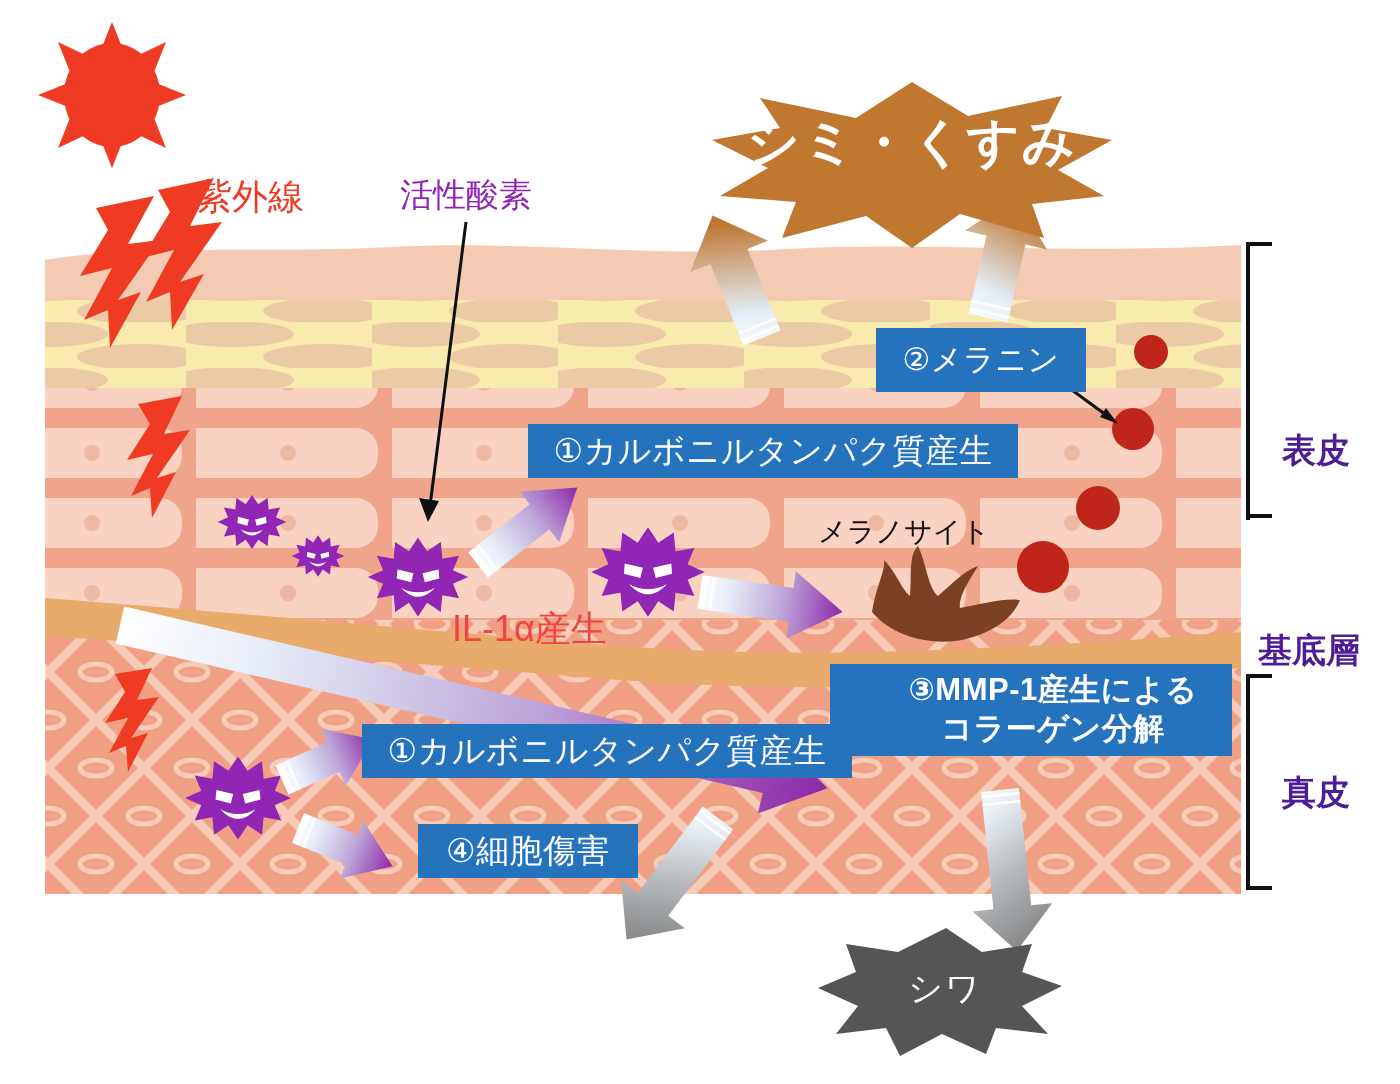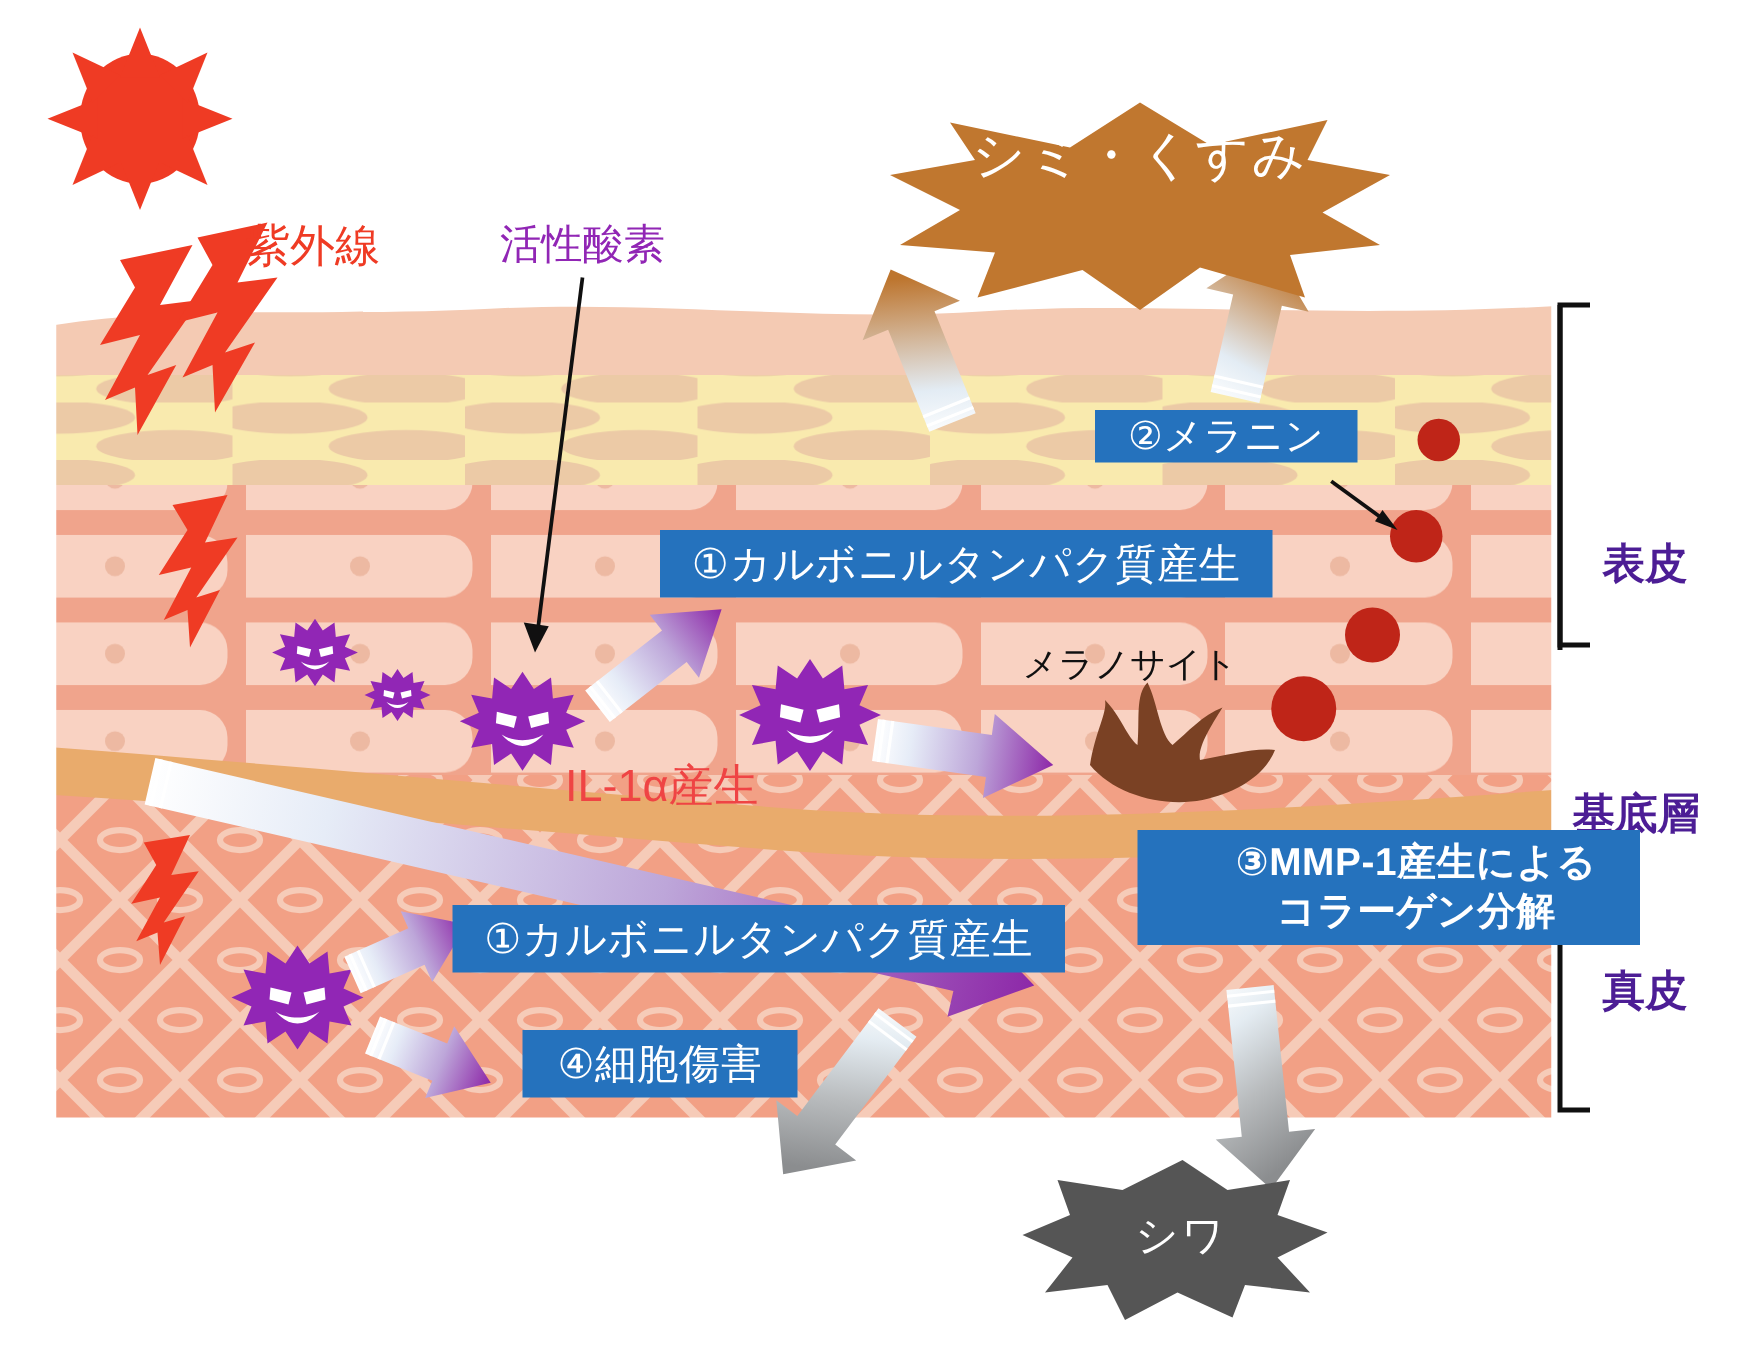--- a/index.html
+++ b/index.html
@@ -19,29 +19,29 @@
   .side-lbl{position:absolute;font-size:34px;color:#4c1d95;font-weight:bold;}
   .side-epi{left:1282px;top:428px;}
   .side-basal{left:1258px;top:628px;}
   .side-derm{left:1282px;top:770px;}
 
   
   .box{position:absolute;background:#2572bd;color:#ffffff;
        display:flex;align-items:center;justify-content:center;
        text-align:center;letter-spacing:.5px;}
   .box-carbonyl-epi{left:528px;top:424px;width:490px;height:54px;font-size:33px;}
-  .box-melanin{left:876px;top:328px;width:210px;height:42px;font-size:31px;}
+  .box-melanin{left:876px;top:328px;width:210px;height:64px;font-size:31px;}
   .box-carbonyl-derm{left:362px;top:724px;width:490px;height:54px;font-size:33px;}
   .box-damage{left:418px;top:824px;width:220px;height:54px;font-size:33px;}
-  .box-mmp{left:910px;top:664px;width:358px;height:92px;font-size:31px;
+  .box-mmp{left:830px;top:664px;width:358px;height:92px;font-size:31px;
            font-weight:bold;line-height:1.25;flex-direction:column;padding-left:44px;}
 
   
   .burst-txt{position:absolute;color:#ffffff;text-align:center;}
-  .burst-shimi{left:712px;top:96px;width:400px;font-size:42px;letter-spacing:2px;}
+  .burst-shimi{left:712px;top:108px;width:400px;font-size:52px;letter-spacing:2px;font-weight:bold;}
   .burst-shiwa{left:845px;top:966px;width:200px;font-size:34px;letter-spacing:2px;}
 </style>
 </head>
 <body>
 
 <div id="stage">
 
 <svg id="scene" viewBox="0 0 1400 1084">
   <defs>
 

